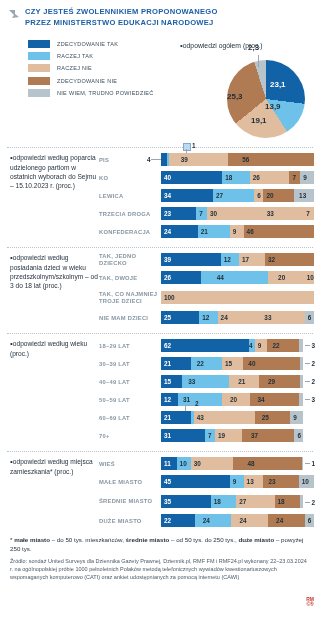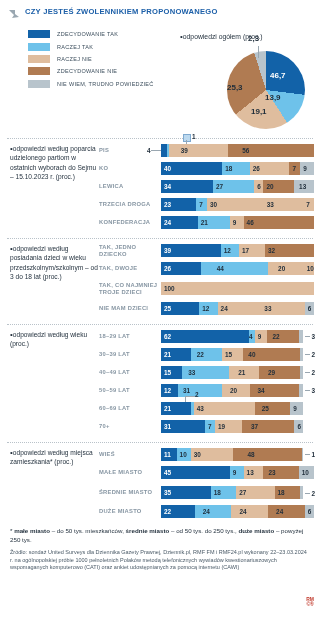--- a/index.html
+++ b/index.html
@@ -61,20 +61,21 @@
 <div class="wrap">
 
   <div class="header">
     <span class="arrow-icon">
       <svg width="12" height="12" viewBox="0 0 12 12">
         <path d="M1 1 L7 1 L7 5 L11 8 L4 9 L6 6 Z" fill="#9aa7b1"></path>
       </svg>
     </span>
     <div class="title">
       <div>CZY JESTEŚ ZWOLENNIKIEM PROPONOWANEGO</div>
+      <div>PRZEZ MINISTERSTWO EDUKACJI NARODOWEJ</div>
     </div>
   </div>
 
   <div class="topblock">
     <div class="legend">
       <div class="legend-row">
         <span class="swatch" style="background:#1262a8"></span>
         <span class="legend-label">ZDECYDOWANIE TAK</span>
       </div>
       <div class="legend-row">
@@ -94,21 +95,21 @@
         <span class="legend-label">NIE WIEM, TRUDNO POWIEDZIEĆ</span>
       </div>
     </div>
 
     <div class="pie-area">
       <div class="pie-note">
         <span class="bullet">•</span><span>odpowiedzi ogółem (proc.)</span>
       </div>
       <div class="pie-wrap">
         <div class="pie" style="background:conic-gradient(#1262a8 0deg 97.2deg,#6ec2ea 97.2deg 147.2deg,#dfbd9e 147.2deg 231.1deg,#b07b52 231.1deg 342.4deg,#b8c4cc 342.4deg 360deg)"></div>
-        <div class="pie-lbl" style="left:46px;top:26px;color:#ffffff">46,7</div>
+        <div class="pie-lbl" style="left:46px;top:26px;color:#ffffff">23,1</div>
         <div class="pie-lbl" style="left:41px;top:48px;color:#1f2d3a">13,9</div>
         <div class="pie-lbl" style="left:27px;top:62px;color:#1f2d3a">19,1</div>
         <div class="pie-lbl" style="left:3px;top:38px;color:#1f2d3a">25,3</div>
         <div class="pie-lbl" style="left:24px;top:-11px;color:#1f2d3a">2,3</div>
         <div class="lead" style="left:34px;top:1px;width:1px;height:12px;"></div>
       </div>
     </div>
   </div>
 
   <div class="sep"></div>

